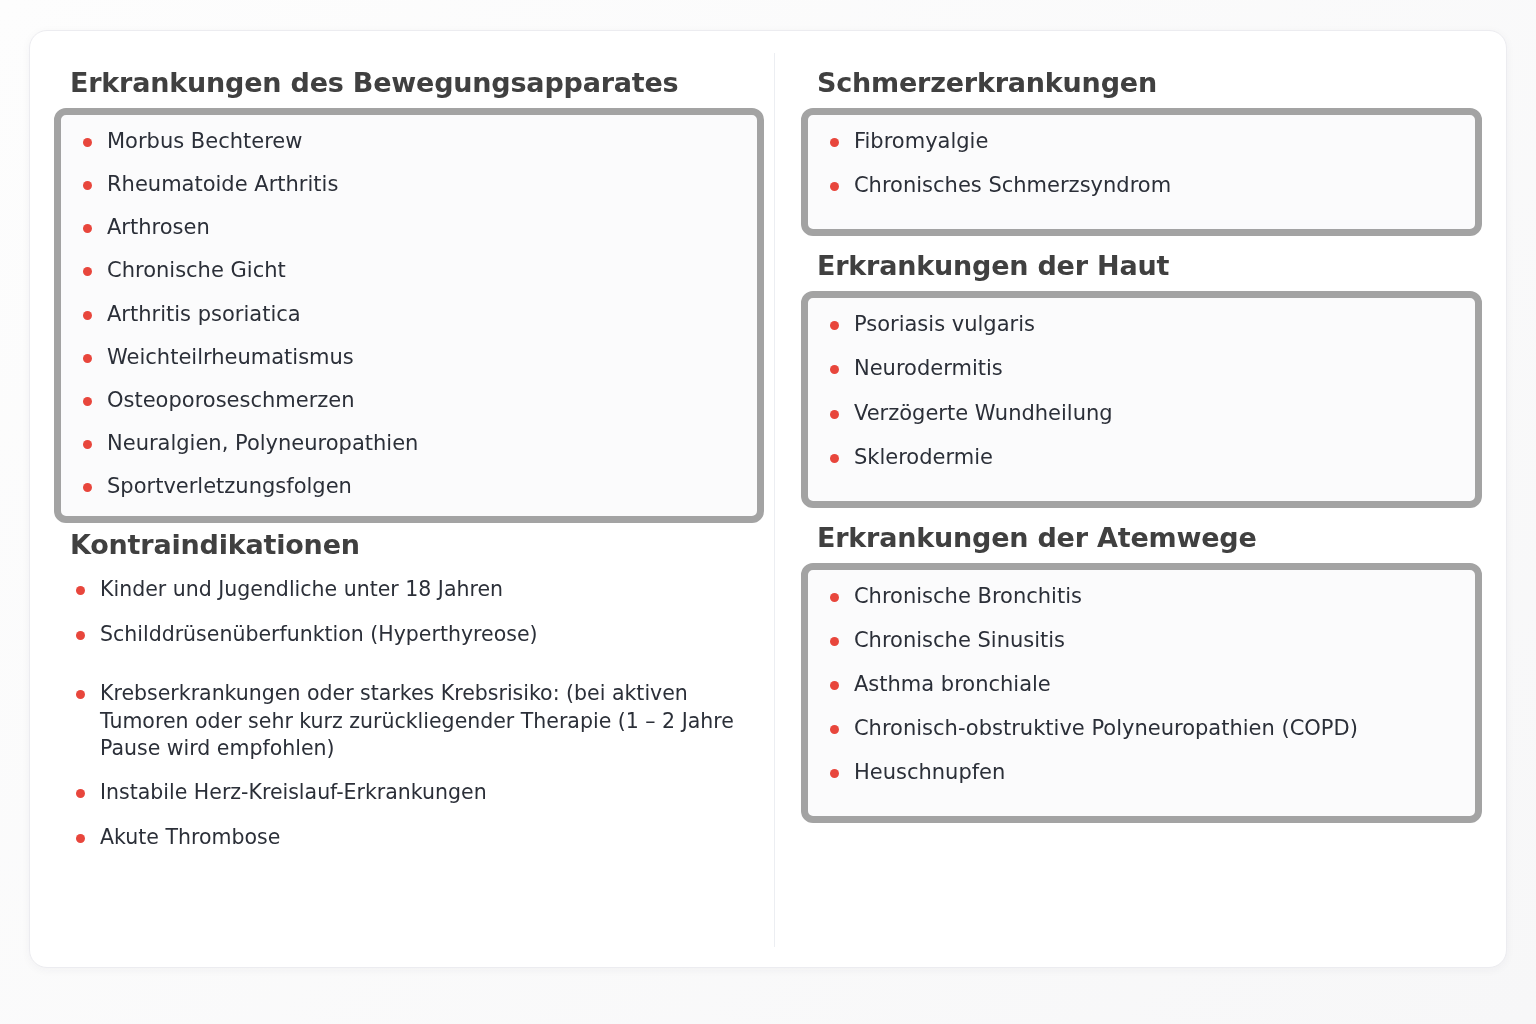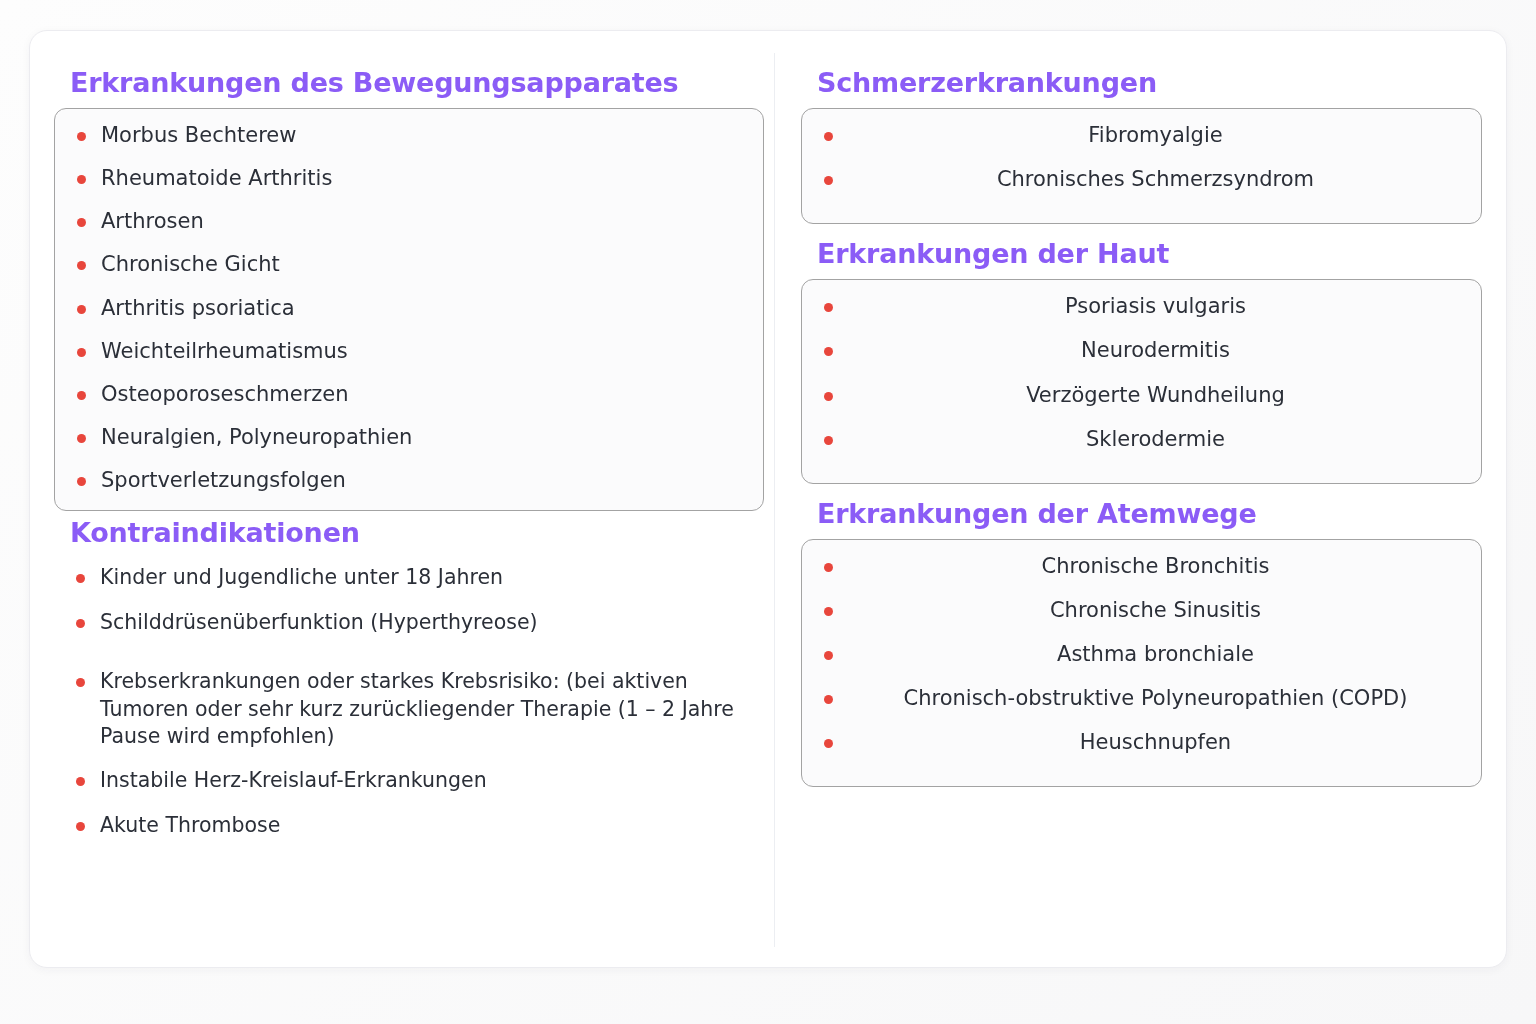--- a/index.html
+++ b/index.html
@@ -50,31 +50,31 @@
     border-left: 1px solid #eceef2;
   }
 
   .section {
     margin-bottom: 6px;
   }
 
   .section-title {
     font-size: 27px;
     font-weight: bold;
-    color: #8b5cf6;
+    color: #404040;
     letter-spacing: -0.2px;
     margin: 14px 0 10px 16px;
   }
   .section-title.tight {
     margin-top: 6px;
   }
 
   .panel {
     background: #fbfbfc;
-    border: 1px solid #a3a3a3;
+    border: 7px solid #a3a3a3;
     border-radius: 12px;
     padding: 12px 18px 14px 18px;
     box-sizing: border-box;
   }
   .panel.plain {
     background: transparent;
     border: none;
     padding-left: 18px;
     padding-top: 6px;
   }
@@ -100,21 +100,20 @@
     left: 4px;
     top: 11px;
     width: 9px;
     height: 9px;
     border-radius: 50%;
     background: #e8463c;
   }
 
   .col-right ul.items li {
     margin-bottom: 16px;
-    text-align: center;
   }
 
   .kontra ul.items li {
     margin-bottom: 17px;
     font-size: 20.5px;
   }
   .kontra ul.items li .bullet {
     top: 10px;
   }
   .kontra .wide {

